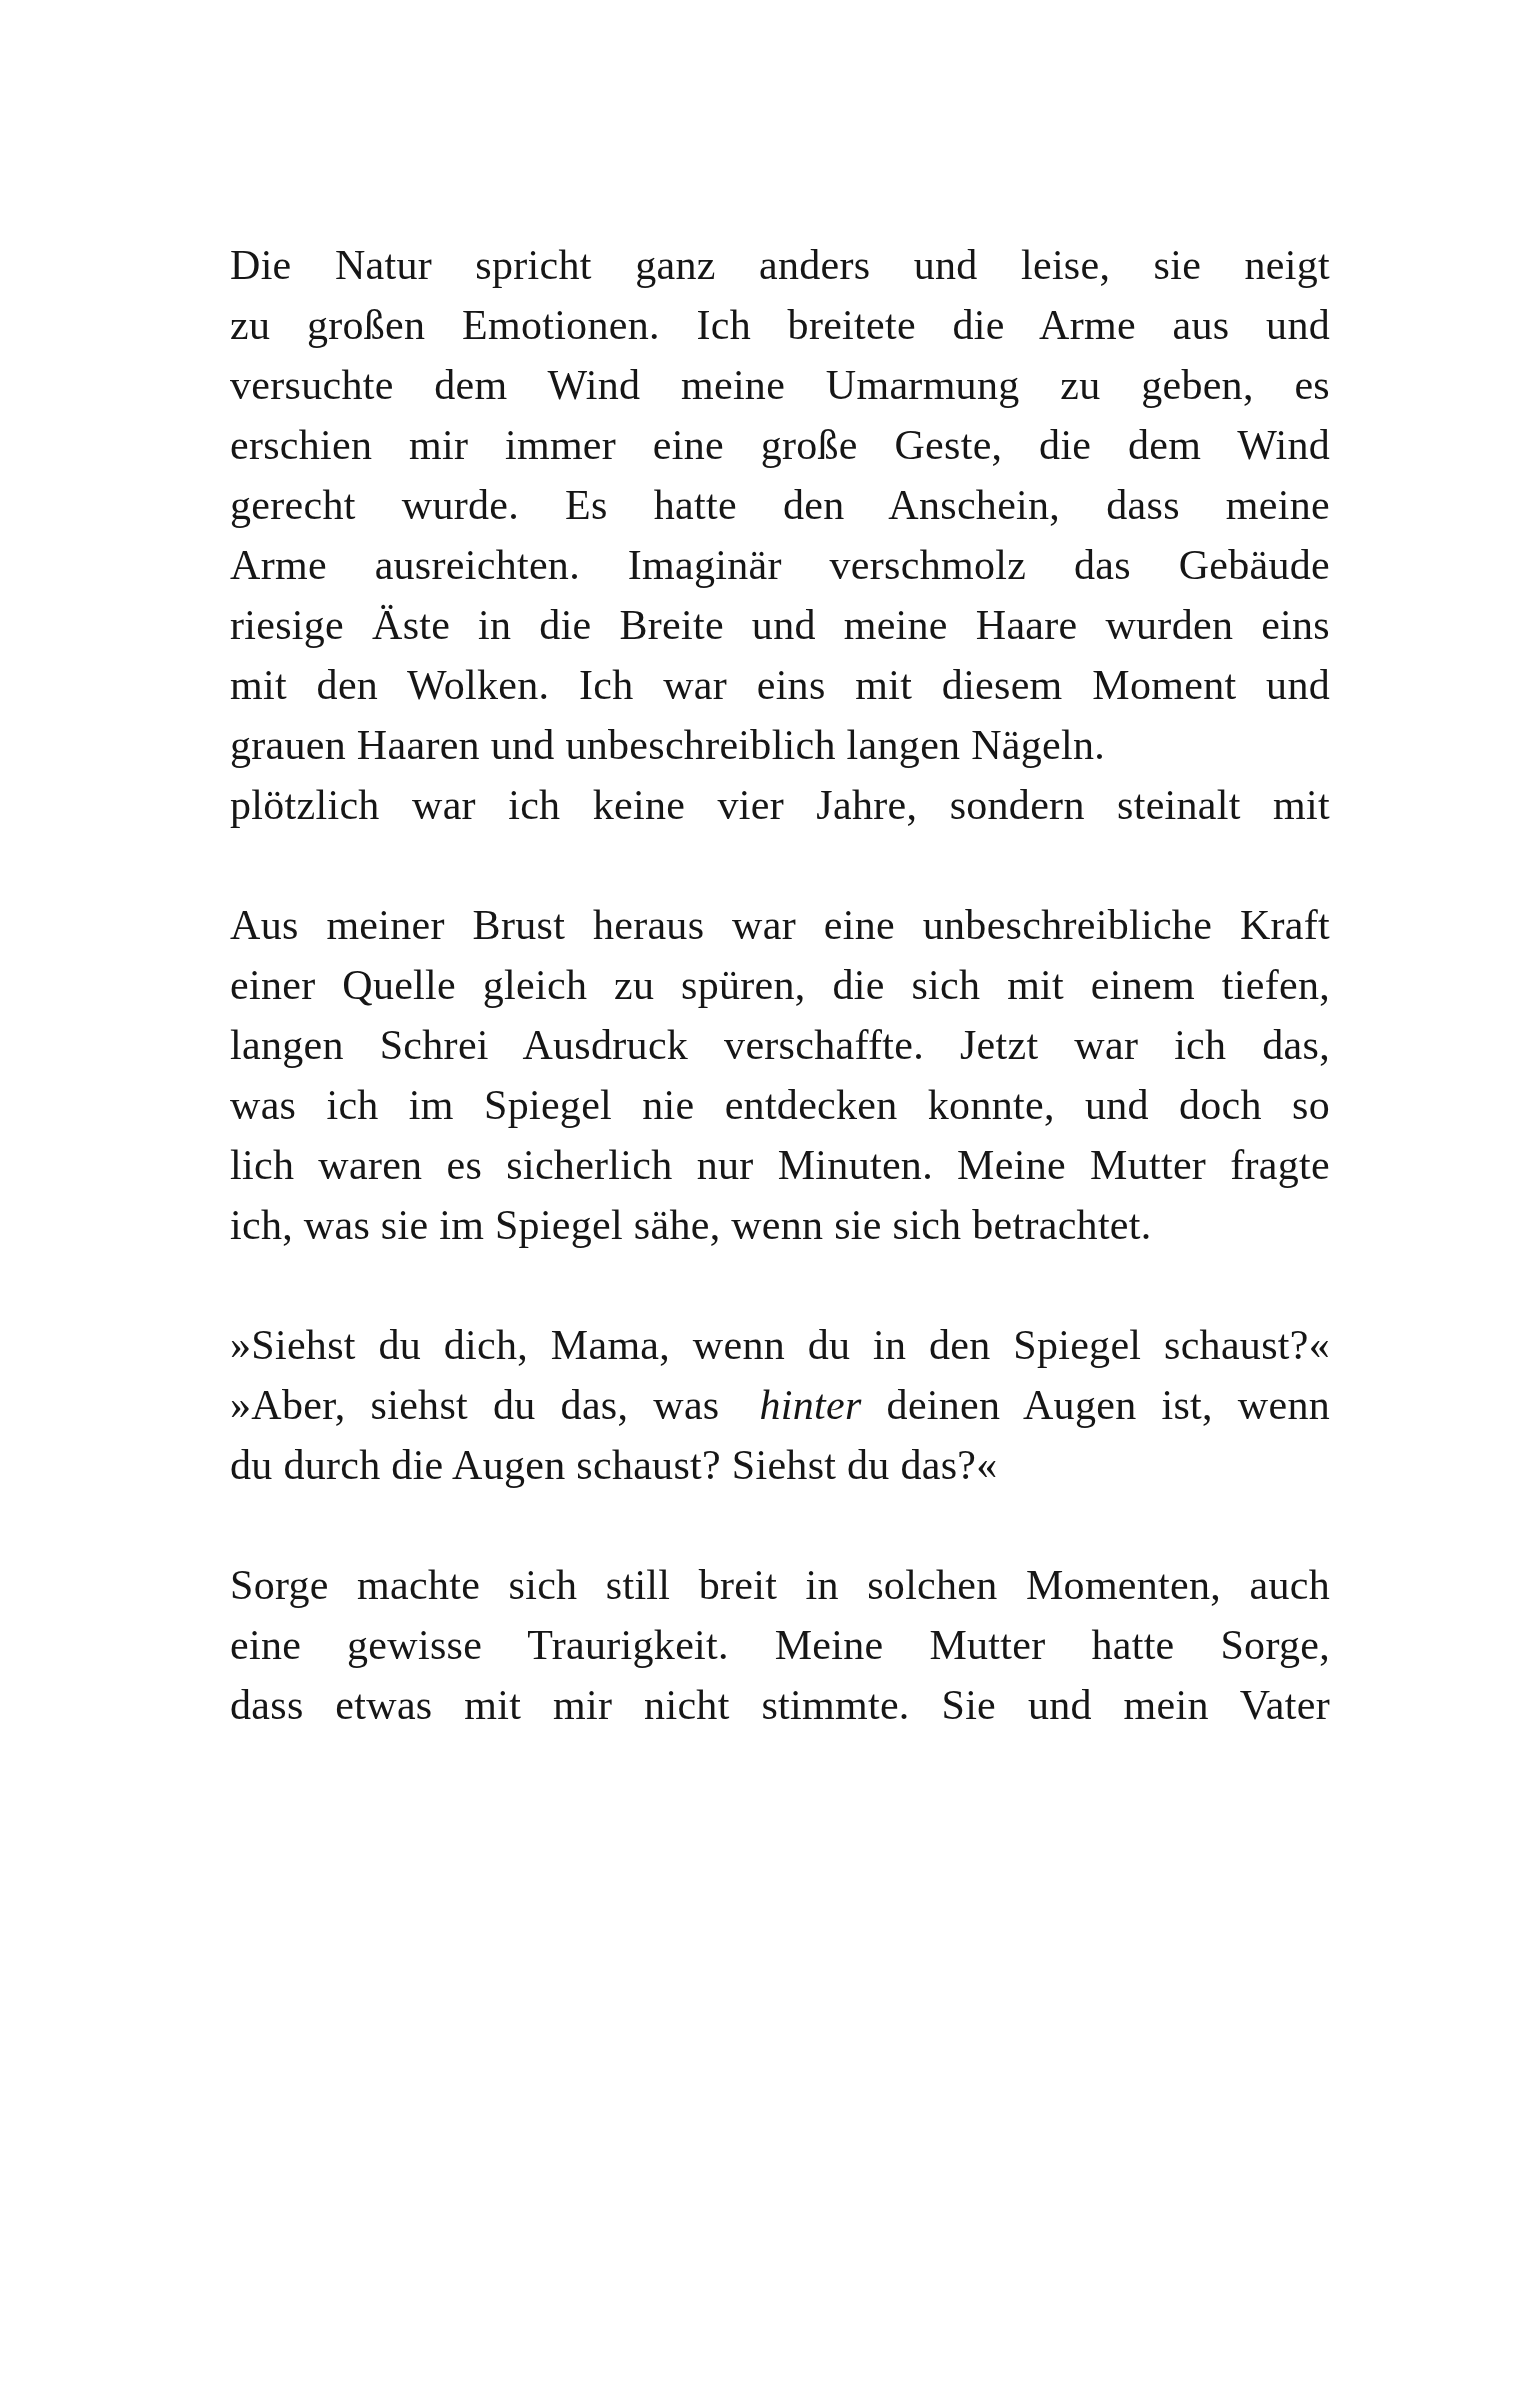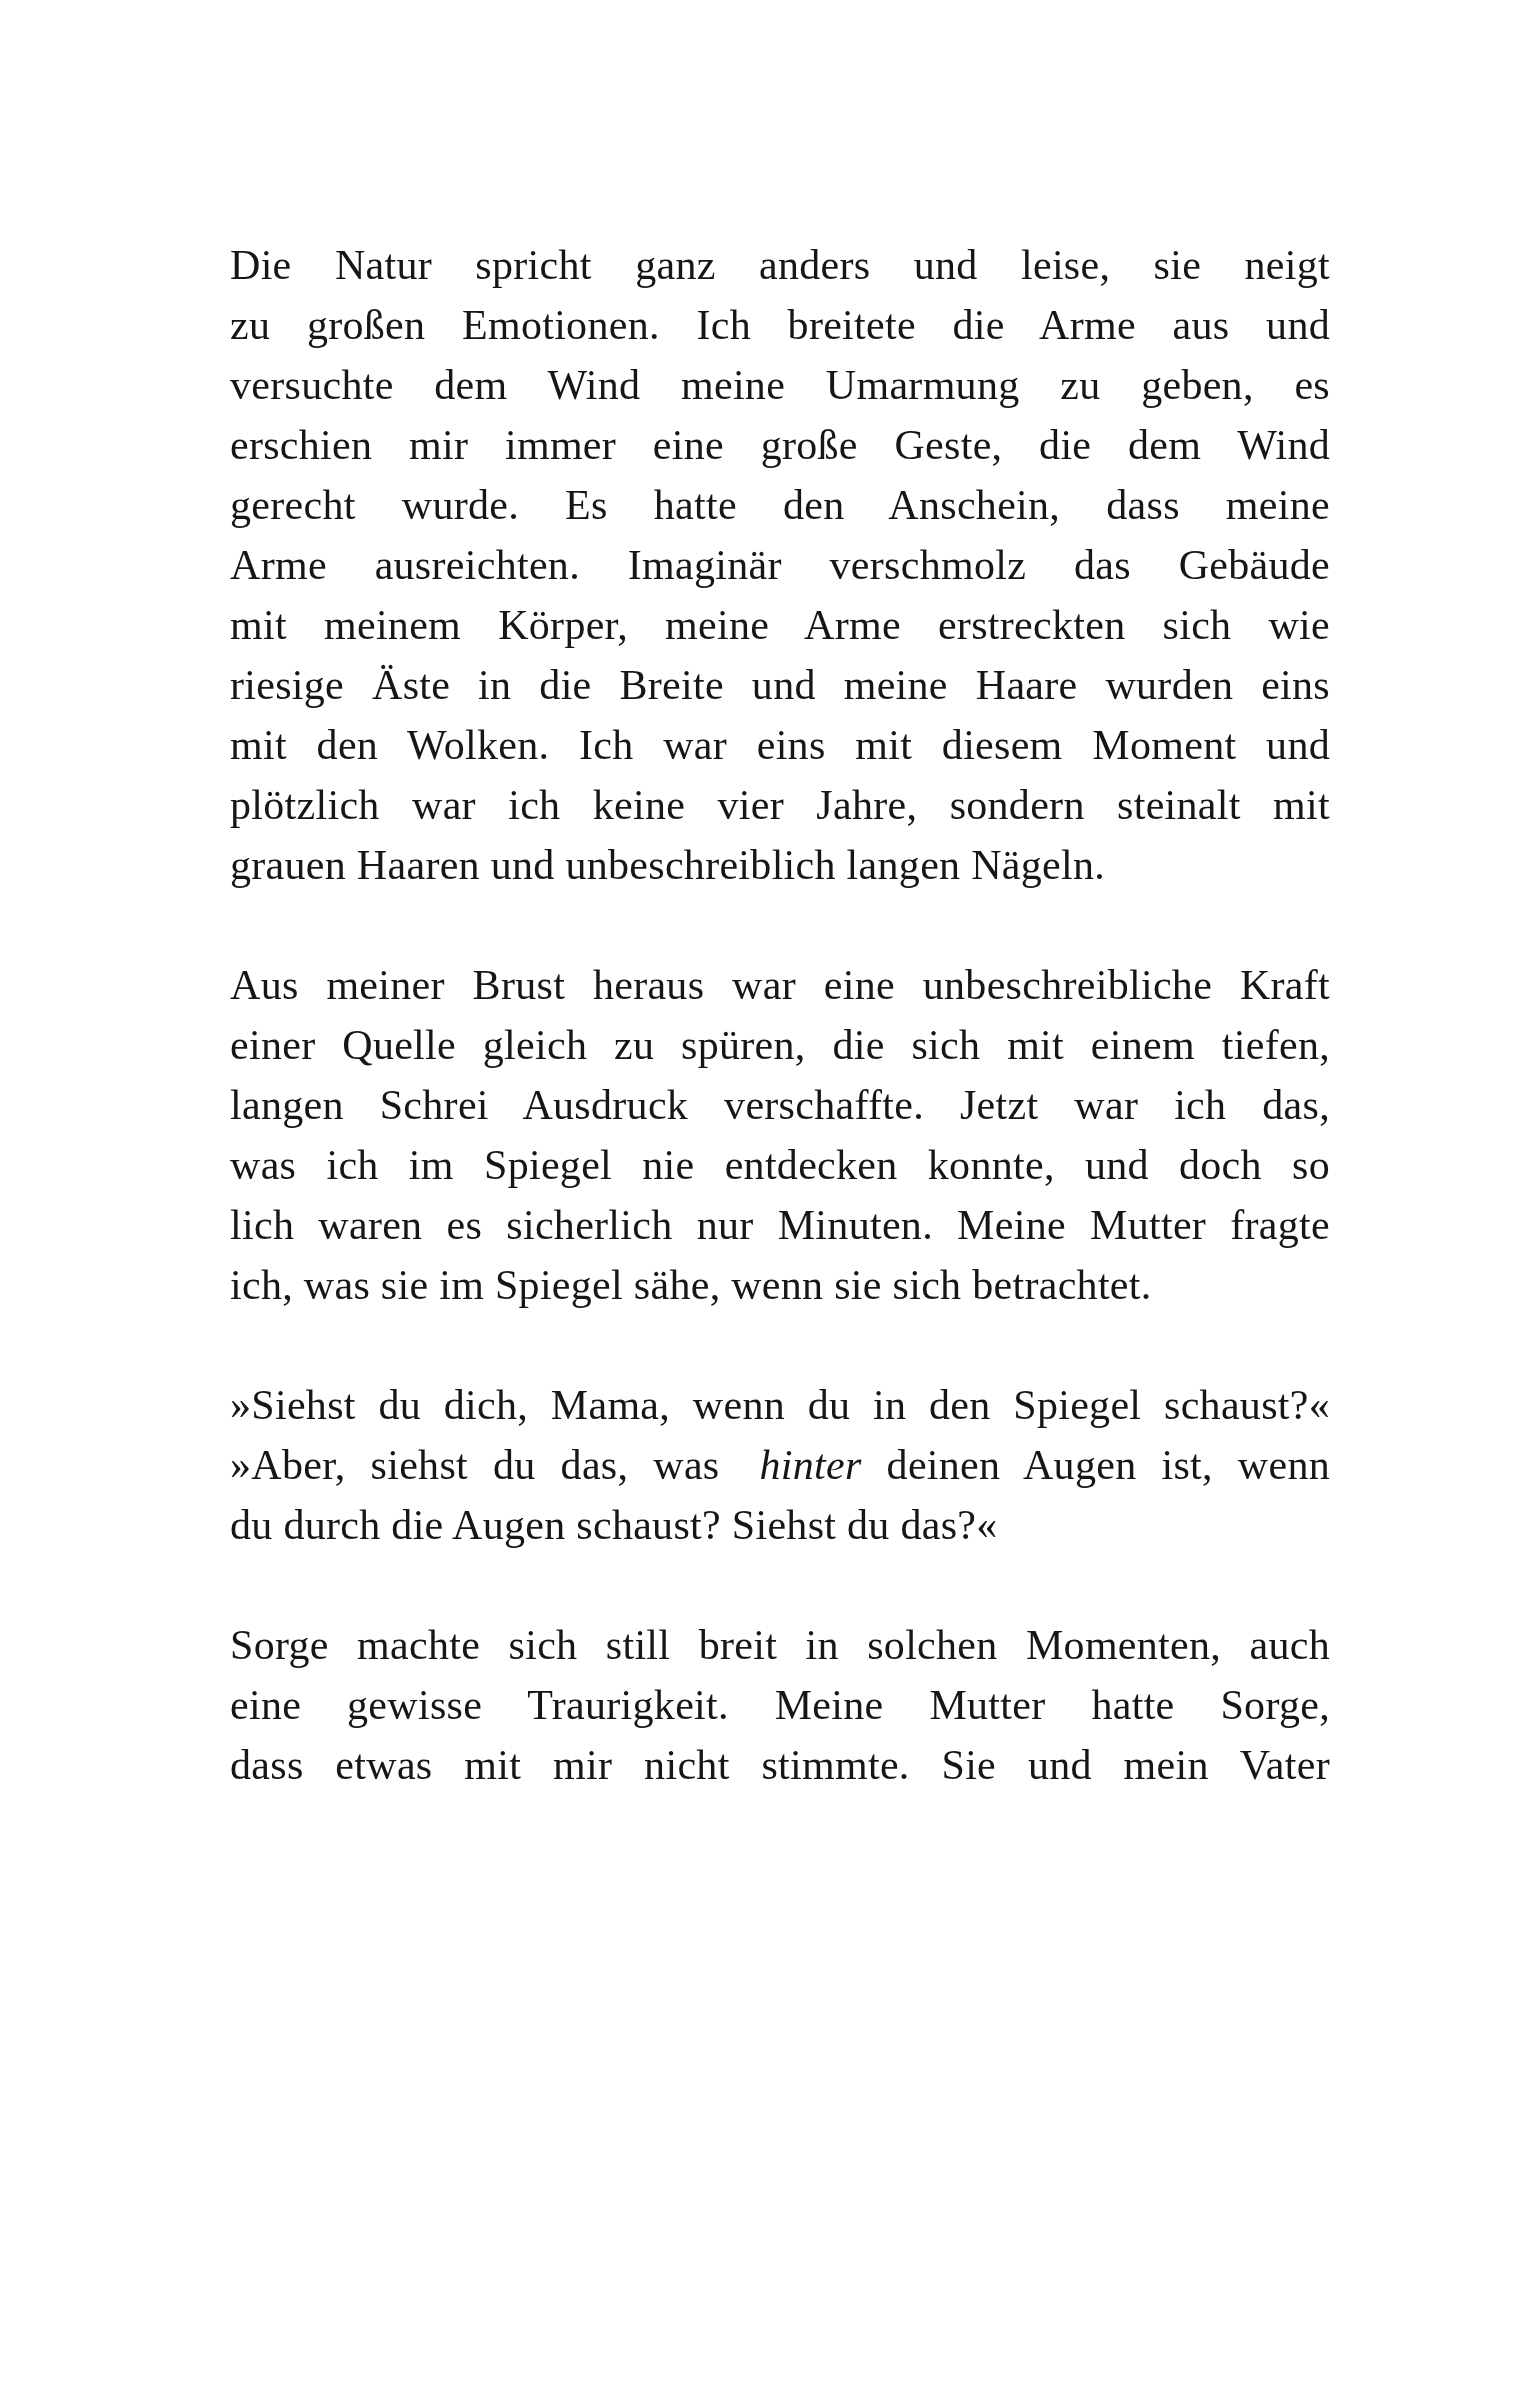--- a/index.html
+++ b/index.html
@@ -49,25 +49,24 @@
 <div class="page">
   <main class="text-block">
 
     <section class="para">
       <div class="line j">Die Natur spricht ganz anders und leise, sie neigt</div>
       <div class="line j">zu großen Emotionen. Ich breitete die Arme aus und</div>
       <div class="line j">versuchte dem Wind meine Umarmung zu geben, es</div>
       <div class="line j">erschien mir immer eine große Geste, die dem Wind</div>
       <div class="line j">gerecht wurde. Es hatte den Anschein, dass meine</div>
       <div class="line j">Arme ausreichten. Imaginär verschmolz das Gebäude</div>
-      <div class="line j">mit meinem Körper, meine Arme erstreckten sich wie</div>
       <div class="line j">riesige Äste in die Breite und meine Haare wurden eins</div>
       <div class="line j">mit den Wolken. Ich war eins mit diesem Moment und</div>
+      <div class="line last">grauen Haaren und unbeschreiblich langen Nägeln.</div>
       <div class="line j">plötzlich war ich keine vier Jahre, sondern steinalt mit</div>
-      <div class="line last">grauen Haaren und unbeschreiblich langen Nägeln.</div>
     </section>
 
     <section class="para">
       <div class="line j">Aus meiner Brust heraus war eine unbeschreibliche Kraft</div>
       <div class="line j">einer Quelle gleich zu spüren, die sich mit einem tiefen,</div>
       <div class="line j">langen Schrei Ausdruck verschaffte. Jetzt war ich das,</div>
       <div class="line j">was ich im Spiegel nie entdecken konnte, und doch so</div>
       <div class="line j">lich waren es sicherlich nur Minuten. Meine Mutter fragte</div>
       <div class="line last">ich, was sie im Spiegel sähe, wenn sie sich betrachtet.</div>
     </section>

